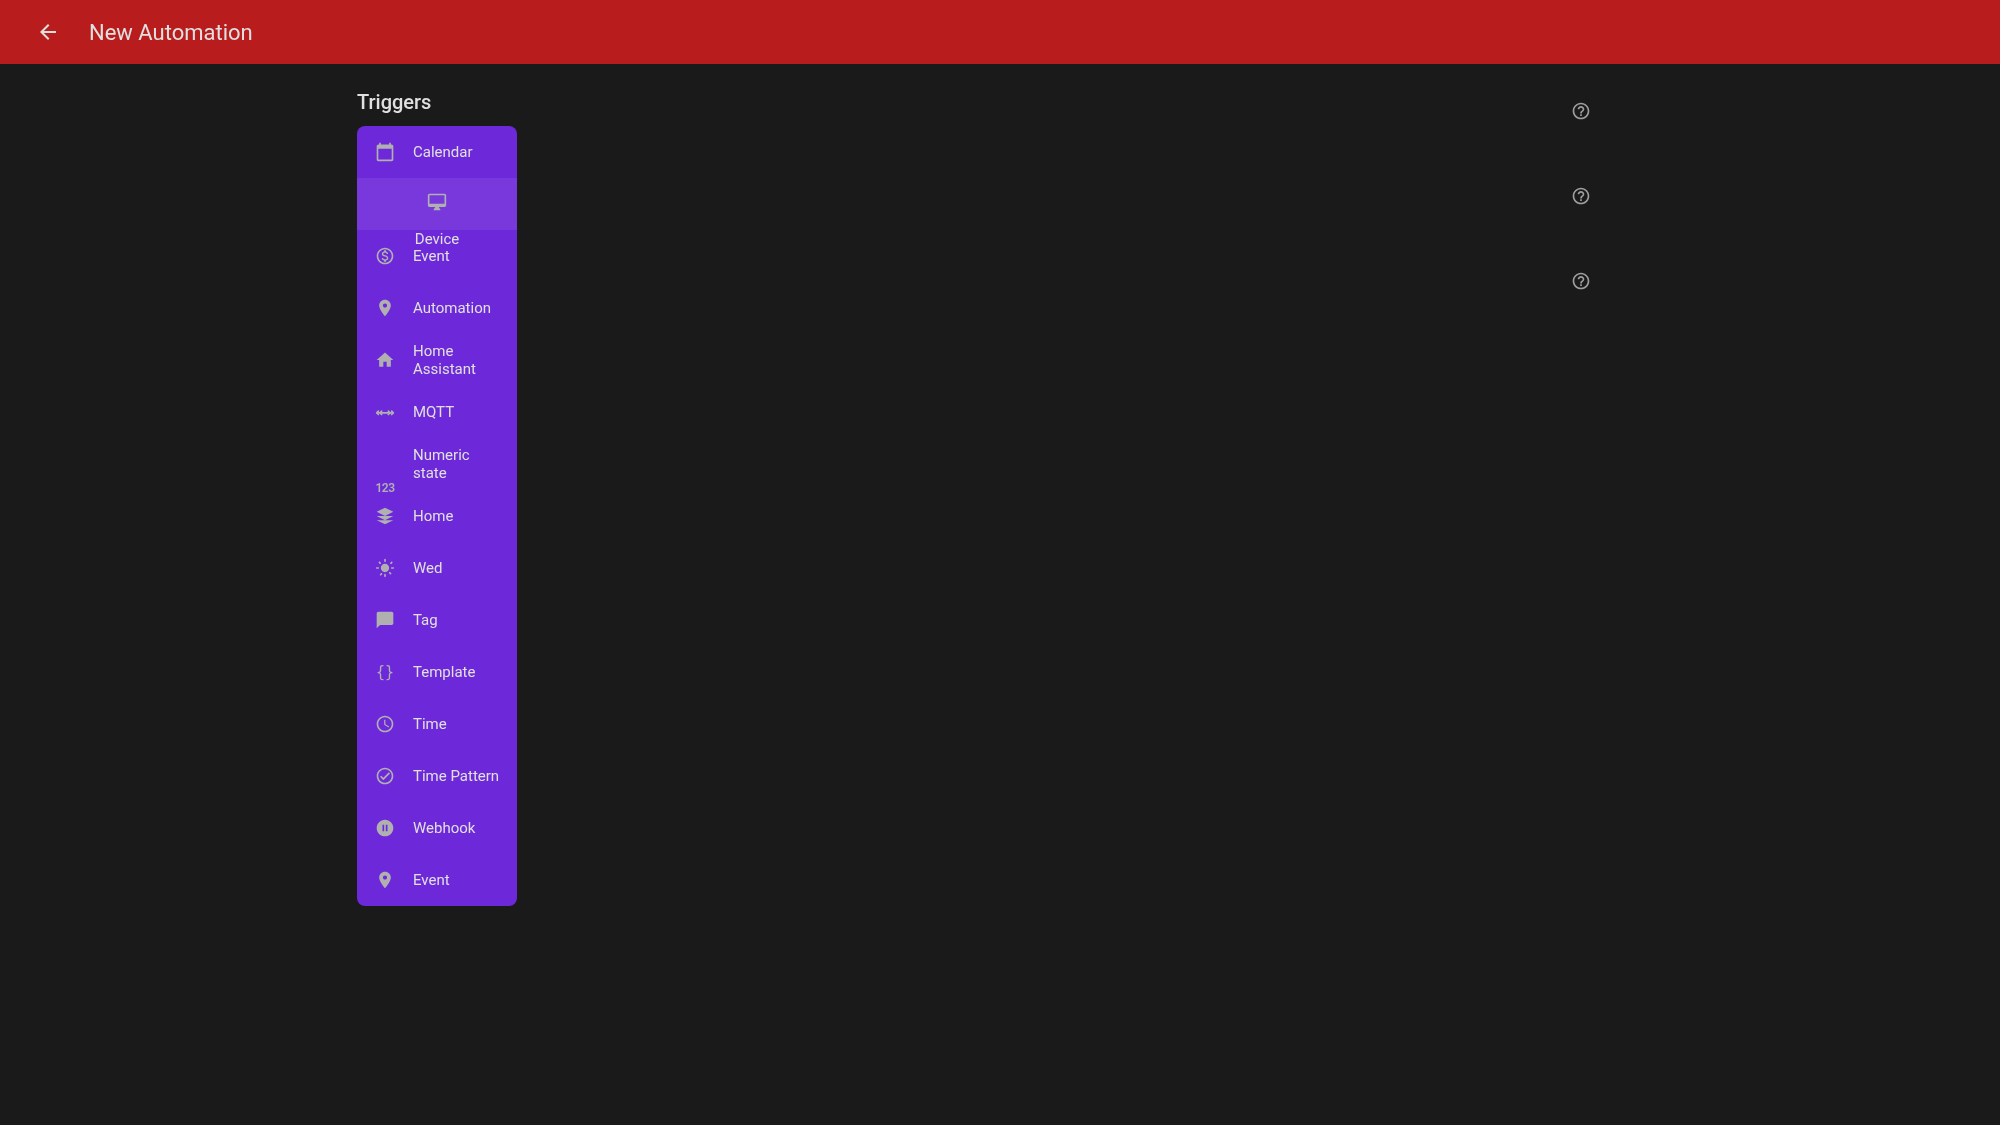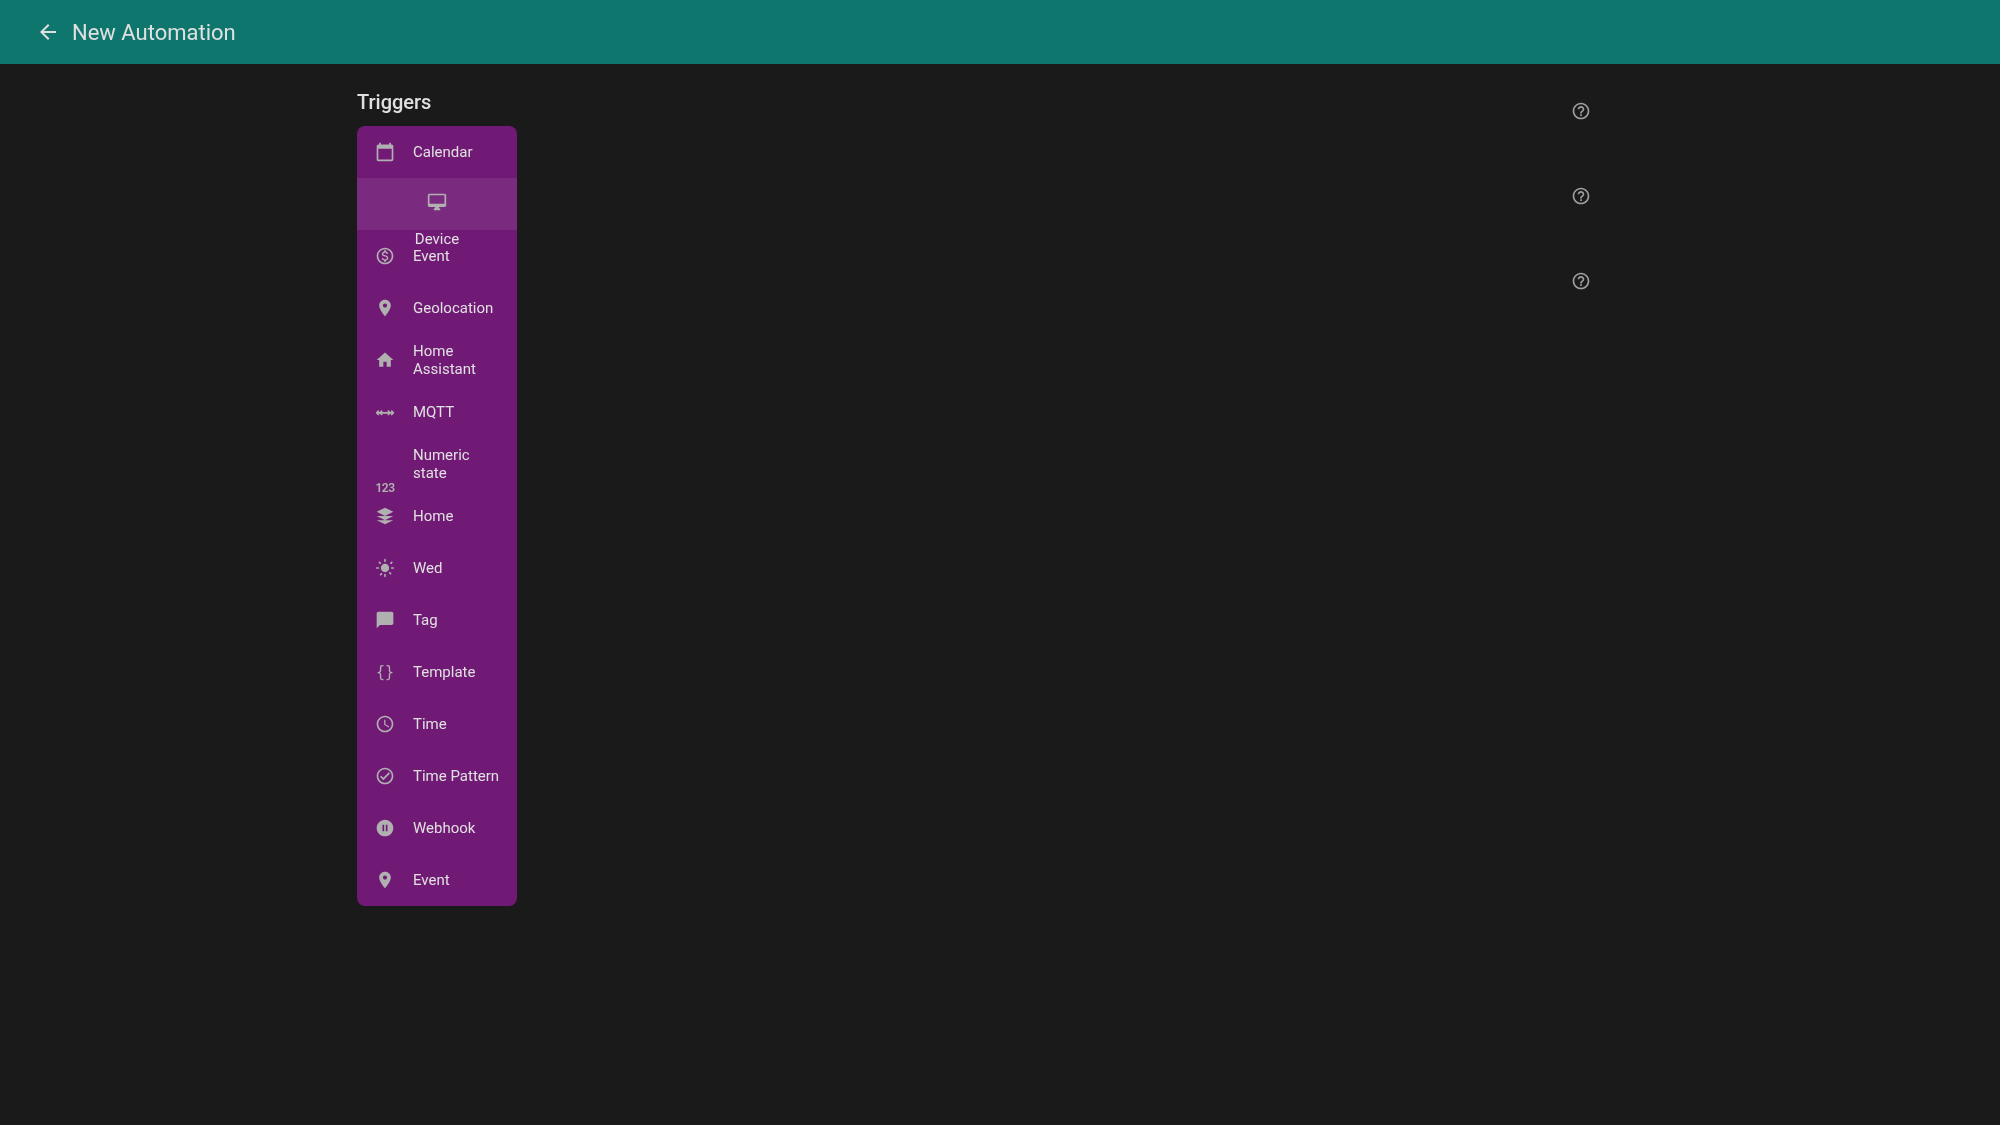--- a/index.html
+++ b/index.html
@@ -15,22 +15,22 @@
       font-family: 'Roboto', Arial, sans-serif;
       color: #e0e0e0;
       overflow: hidden;
     }
 
     .header {
       display: flex;
       align-items: center;
       padding: 0 28px;
       height: 64px;
-      background-color: #0f766e;
-      gap: 4px;
+      background-color: #b91c1c;
+      gap: 21px;
     }
 
     .back-button {
       width: 40px;
       height: 40px;
       display: flex;
       align-items: center;
       justify-content: center;
       cursor: pointer;
       border-radius: 50%;
@@ -63,21 +63,21 @@
       padding-right: 4px;
     }
 
     .triggers-title {
       font-size: 20px;
       font-weight: 500;
       color: #e0e0e0;
     }
 
     .trigger-list {
-      background-color: #701a75;
+      background-color: #6d28d9;
       border-radius: 8px;
       overflow: hidden;
       width: 160px;
     }
 
     .trigger-item {
       display: flex;
       align-items: center;
       padding: 12px 16px;
       gap: 16px;
@@ -194,21 +194,21 @@
         </div>
         <span class="trigger-label">Event</span>
       </div>
 
       <div class="trigger-item">
         <div class="trigger-icon">
           <svg class="icon-svg" viewBox="0 0 24 24">
             <path d="M12 2C8.13 2 5 5.13 5 9c0 5.25 7 13 7 13s7-7.75 7-13c0-3.87-3.13-7-7-7zm0 9.5c-1.38 0-2.5-1.12-2.5-2.5s1.12-2.5 2.5-2.5 2.5 1.12 2.5 2.5-1.12 2.5-2.5 2.5z"></path>
           </svg>
         </div>
-        <span class="trigger-label">Geolocation</span>
+        <span class="trigger-label">Automation</span>
       </div>
 
       <div class="trigger-item">
         <div class="trigger-icon">
           <svg class="icon-svg" viewBox="0 0 24 24">
             <path d="M10 20v-6h4v6h5v-8h3L12 3 2 12h3v8z"></path>
           </svg>
         </div>
         <span class="trigger-label">Home Assistant</span>
       </div>

